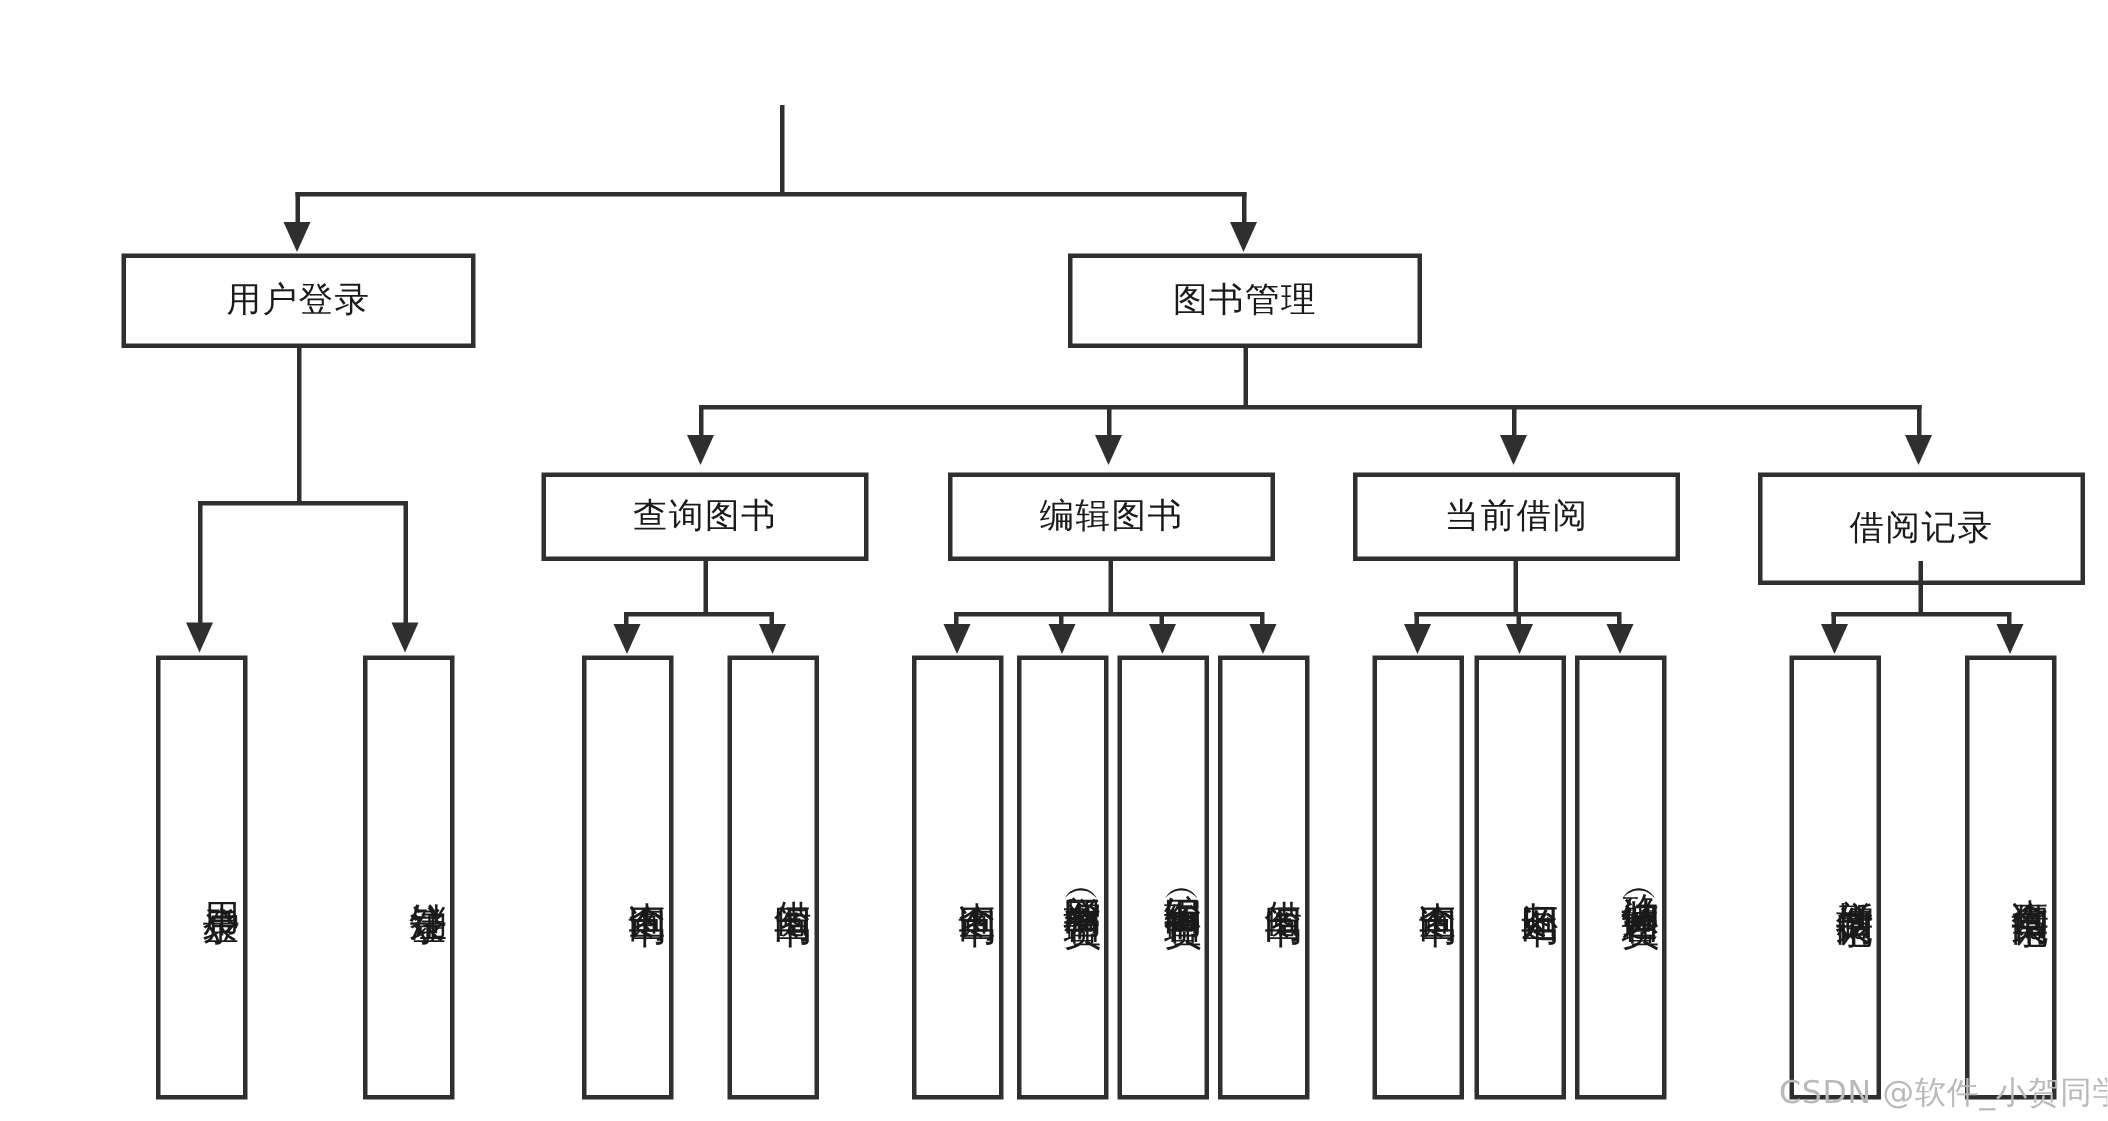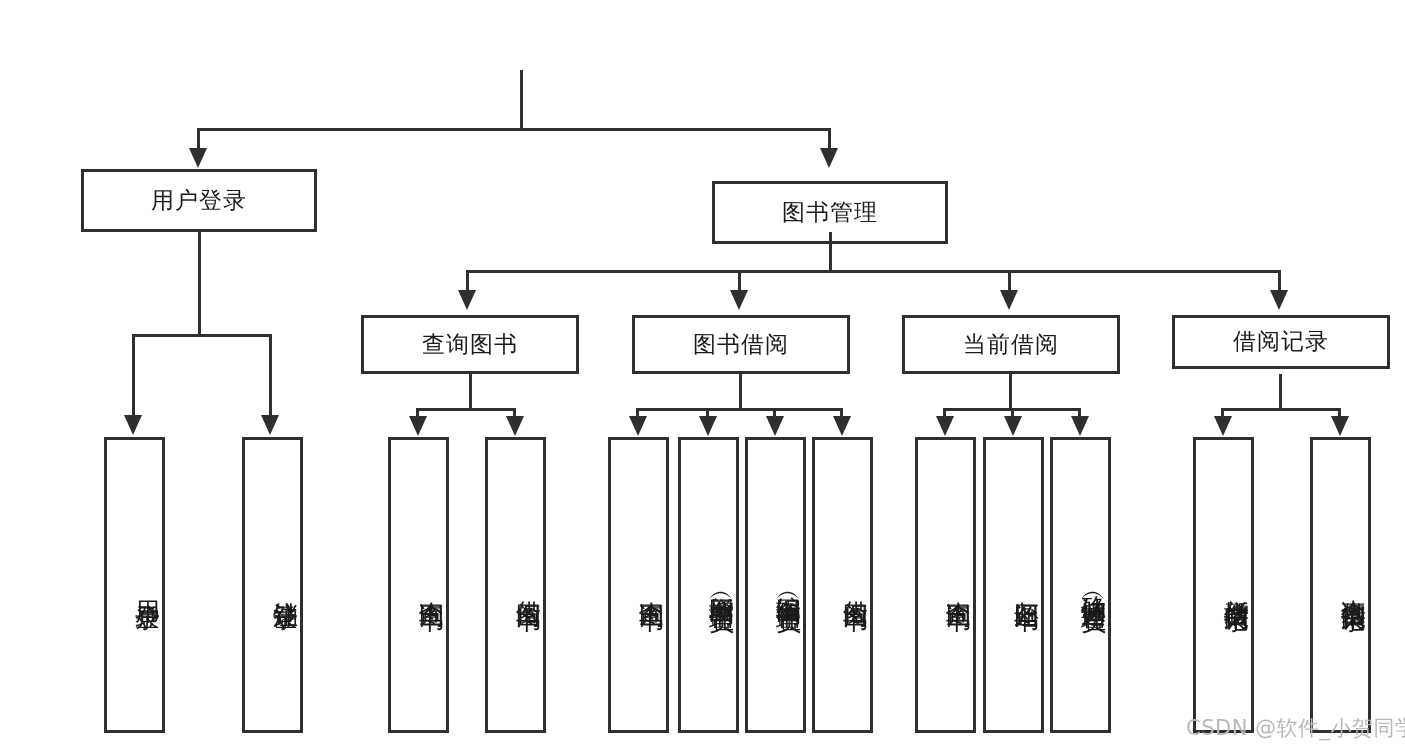--- a/index.html
+++ b/index.html
@@ -90,21 +90,21 @@
   <div class="hline" style="left:197px; top:128px; width:634px; height:3px;"></div>
 
   <div class="vline" style="left:197px; top:128px; width:3px; height:22px;"></div>
   <div class="arrow" style="left:189px; top:148px;"></div>
   <div class="vline" style="left:828px; top:128px; width:3px; height:22px;"></div>
   <div class="arrow" style="left:820px; top:148px;"></div>
 
   <div class="node horiz" style="left:81px; top:169px; width:236px; height:63px;">
     <span>用户登录</span>
   </div>
-  <div class="node horiz" style="left:712px; top:169px; width:236px; height:63px;margin-top:12px;">
+  <div class="node horiz" style="left:712px; top:169px; width:236px; height:63px;">
     <span>图书管理</span>
   </div>
 
   <div class="vline" style="left:198px; top:232px; width:3px; height:104px;"></div>
   <div class="hline" style="left:132px; top:334px; width:140px; height:3px;"></div>
   <div class="vline" style="left:132px; top:334px; width:3px; height:83px;"></div>
   <div class="arrow" style="left:124px; top:415px;"></div>
   <div class="vline" style="left:269px; top:334px; width:3px; height:83px;"></div>
   <div class="arrow" style="left:261px; top:415px;"></div>
 
@@ -117,26 +117,26 @@
   <div class="arrow" style="left:730px; top:290px;"></div>
   <div class="vline" style="left:1008px; top:270px; width:3px; height:22px;"></div>
   <div class="arrow" style="left:1000px; top:290px;"></div>
   <div class="vline" style="left:1278px; top:270px; width:3px; height:22px;"></div>
   <div class="arrow" style="left:1270px; top:290px;"></div>
 
   <div class="node horiz" style="left:361px; top:315px; width:218px; height:59px;">
     <span>查询图书</span>
   </div>
   <div class="node horiz" style="left:632px; top:315px; width:218px; height:59px;">
-    <span>图书借阅</span>
+    <span>编辑图书</span>
   </div>
   <div class="node horiz" style="left:902px; top:315px; width:218px; height:59px;">
     <span>当前借阅</span>
   </div>
-  <div class="node horiz" style="left:1172px; top:315px; width:218px; height:54px;">
+  <div class="node horiz" style="left:1172px; top:315px; width:218px; height:75px;">
     <span>借阅记录</span>
   </div>
 
   <div class="vline" style="left:469px; top:374px; width:3px; height:36px;"></div>
   <div class="hline" style="left:416px; top:408px; width:100px; height:3px;"></div>
   <div class="vline" style="left:416px; top:408px; width:3px; height:10px;"></div>
   <div class="arrow" style="left:409px; top:416px;"></div>
   <div class="vline" style="left:513px; top:408px; width:3px; height:10px;"></div>
   <div class="arrow" style="left:506px; top:416px;"></div>
 

